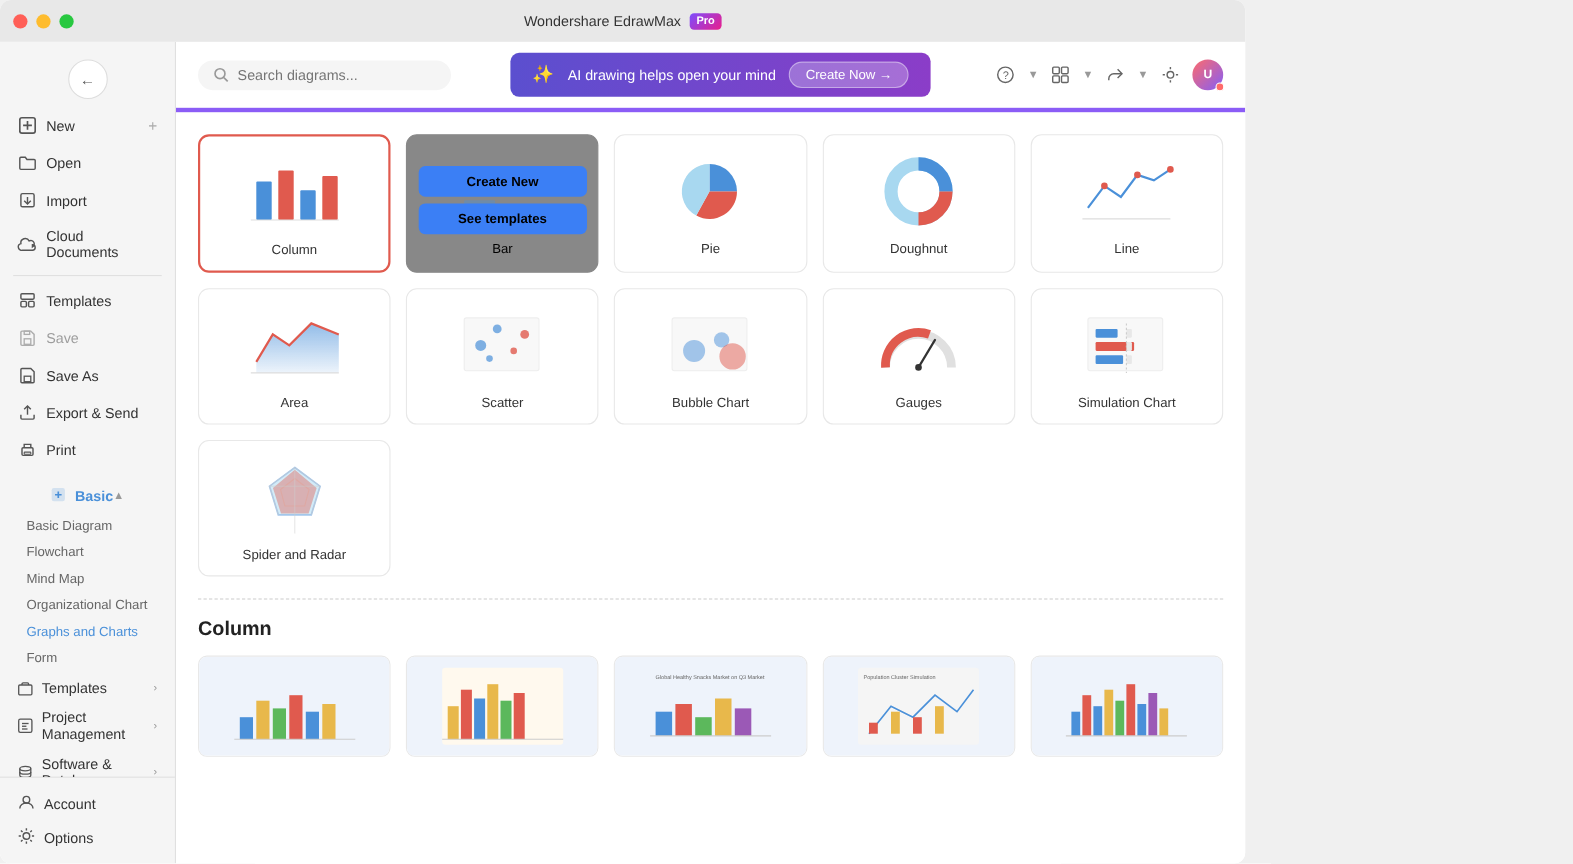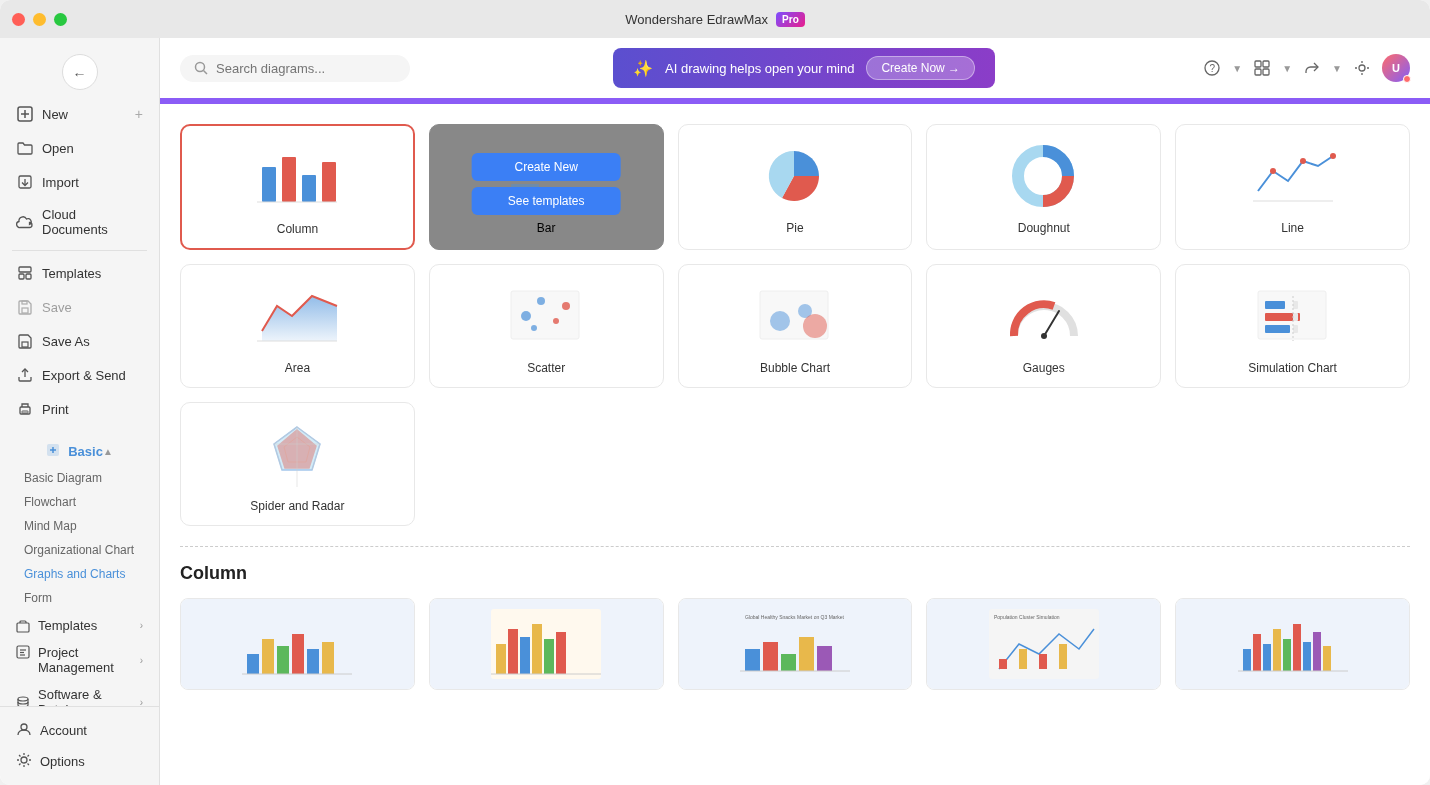--- a/index.html
+++ b/index.html
@@ -1,19 +1,19 @@
 <!DOCTYPE html>
 <html><head>
   <meta charset="utf-8">
   <style>
     * { box-sizing: border-box; margin: 0; padding: 0; }
     body { font-family: -apple-system, BlinkMacSystemFont, 'Segoe UI', sans-serif; background: #f0f0f0; display: flex; height: 785px; width: 1430px; overflow: hidden; }
 
     
-    .window { display: flex; flex-direction: column; width: 1430px; height: 785px; background: #fff; border-radius: 10px; overflow: hidden; }
+    .window { display: flex; flex-direction: column; width: 1132px; height: 785px; background: #fff; border-radius: 10px; overflow: hidden; }
     .titlebar { background: #e8e8e8; height: 38px; display: flex; align-items: center; justify-content: center; position: relative; flex-shrink: 0; }
     .traffic-lights { position: absolute; left: 12px; display: flex; gap: 8px; }
     .traffic-light { width: 13px; height: 13px; border-radius: 50%; }
     .tl-close { background: #ff5f57; }
     .tl-min { background: #febc2e; }
     .tl-max { background: #28c840; }
     .title-text { font-size: 13px; color: #333; display: flex; align-items: center; gap: 8px; }
     .pro-badge { background: linear-gradient(135deg, #7c4dff, #e91e8c); color: #fff; font-size: 10px; padding: 2px 6px; border-radius: 4px; font-weight: 600; }
 
     
@@ -35,21 +35,21 @@
     .nav-group-header { display: flex; align-items: center; justify-content: center; padding: 6px 8px; border-radius: 6px; cursor: pointer; font-size: 13px; font-weight: 600; color: #4a90d9; }
     .nav-group-children { padding-left: 8px; }
     .nav-child { display: flex; align-items: center; padding: 5px 8px; border-radius: 6px; cursor: pointer; font-size: 12px; color: #666; }
     .nav-child.active { color: #4a90d9; font-weight: 500; }
     .nav-other { display: flex; align-items: center; justify-content: space-between; padding: 6px 8px; border-radius: 6px; cursor: pointer; font-size: 13px; color: #333; }
     .sidebar-bottom { padding: 8px; border-top: 1px solid #e0e0e0; flex-shrink: 0; }
     .sidebar-bottom-item { display: flex; align-items: center; gap: 8px; padding: 6px 8px; border-radius: 6px; cursor: pointer; font-size: 13px; color: #333; }
 
     
     .main-content { flex: 1; display: flex; flex-direction: column; overflow: hidden; background: #fff; }
-    .toolbar { display: flex; align-items: center; justify-content: space-between; padding: 10px 20px; border-bottom: 6px solid #8b5cf6; flex-shrink: 0; }
+    .toolbar { display: flex; align-items: center; justify-content: space-between; padding: 10px 20px; border-bottom: 4px solid #8b5cf6; flex-shrink: 0; }
     .search-box { display: flex; align-items: center; background: #f5f5f5; border-radius: 20px; padding: 6px 14px; gap: 8px; width: 230px; }
     .search-input { border: none; background: transparent; outline: none; font-size: 13px; color: #333; width: 100%; }
     .ai-banner { background: linear-gradient(90deg, #5b4fcf, #8b3dc8); color: #fff; padding: 8px 20px; border-radius: 8px; display: flex; align-items: center; gap: 12px; font-size: 13px; }
     .ai-create-btn { background: rgba(255,255,255,0.25); border: 1px solid rgba(255,255,255,0.4); color: #fff; padding: 4px 14px; border-radius: 14px; font-size: 12px; cursor: pointer; white-space: nowrap; }
     .toolbar-icons { display: flex; align-items: center; gap: 6px; }
     .toolbar-icon-btn { width: 28px; height: 28px; display: flex; align-items: center; justify-content: center; cursor: pointer; color: #666; font-size: 14px; }
 
     
     .content-area { flex: 1; overflow-y: auto; padding: 20px; }
     .content-area::-webkit-scrollbar { width: 6px; }
@@ -58,21 +58,21 @@
     
     .chart-grid { display: grid; grid-template-columns: repeat(5, 1fr); gap: 14px; margin-bottom: 20px; }
     .chart-card { border: 1px solid #e8e8e8; border-radius: 10px; padding: 16px 10px 12px; display: flex; flex-direction: column; align-items: center; gap: 10px; cursor: pointer; background: #fff; position: relative; transition: box-shadow 0.2s; }
     .chart-card.selected { border: 2px solid #e05a4e; }
     .chart-card.hovered { background: #8a8a8a; }
     .chart-card-label { font-size: 12px; color: #333; font-weight: 500; }
     .chart-thumb { width: 90px; height: 70px; display: flex; align-items: center; justify-content: center; }
 
     
     .hover-overlay { position: absolute; top: 50%; left: 50%; transform: translate(-50%, -55%); display: flex; flex-direction: column; gap: 6px; z-index: 2; }
-    .hover-btn { background: #3b7ff5; color: #ffffff; border: none; padding: 7px 36px; border-radius: 6px; font-size: 12px; cursor: pointer; font-weight: 400; white-space: nowrap; }
+    .hover-btn { background: #3b7ff5; color: #000000; border: none; padding: 7px 36px; border-radius: 6px; font-size: 12px; cursor: pointer; font-weight: 700; white-space: nowrap; }
     .hover-btn.secondary { background: #3b7ff5; }
 
     
     .section-title { font-size: 18px; font-weight: 700; color: #222; margin-bottom: 14px; }
     .section-divider { border: none; border-top: 1px dashed #ccc; margin-bottom: 16px; }
 
     
     .template-grid { display: grid; grid-template-columns: repeat(5, 1fr); gap: 14px; }
     .template-card { border: 1px solid #e8e8e8; border-radius: 8px; overflow: hidden; cursor: pointer; background: #f9f9f9; }
     .template-thumb { width: 100%; height: 90px; display: flex; align-items: center; justify-content: center; background: #eef3fb; }
@@ -246,21 +246,21 @@
           <div style="display:flex;align-items:center;gap:8px;">
             <svg width="14" height="14" viewBox="0 0 14 14" fill="none">
                 <rect x="1" y="4" width="12" height="9" rx="1" stroke="#555" stroke-width="1.2" fill="none"></rect>
                 <path d="M4 4V3a1 1 0 011-1h4a1 1 0 011 1v1" stroke="#555" stroke-width="1.2" fill="none"></path>
               </svg>
             <span>Templates</span>
           </div>
           <span class="chevron">›</span>
         </div>
         <div class="nav-other">
-          <div style="display:flex;align-items:flex-start;gap:8px;">
+          <div style="display:flex;align-items:center;gap:8px;">
             <svg width="14" height="14" viewBox="0 0 14 14" fill="none">
                 <rect x="1" y="1" width="12" height="12" rx="1.5" stroke="#555" stroke-width="1.2" fill="none"></rect>
                 <line x1="4" y1="5" x2="10" y2="5" stroke="#555" stroke-width="1.2"></line>
                 <line x1="4" y1="7.5" x2="8" y2="7.5" stroke="#555" stroke-width="1.2"></line>
                 <line x1="4" y1="10" x2="9" y2="10" stroke="#555" stroke-width="1.2"></line>
               </svg>
             <span>Project Management</span>
           </div>
           <span class="chevron">›</span>
         </div>

